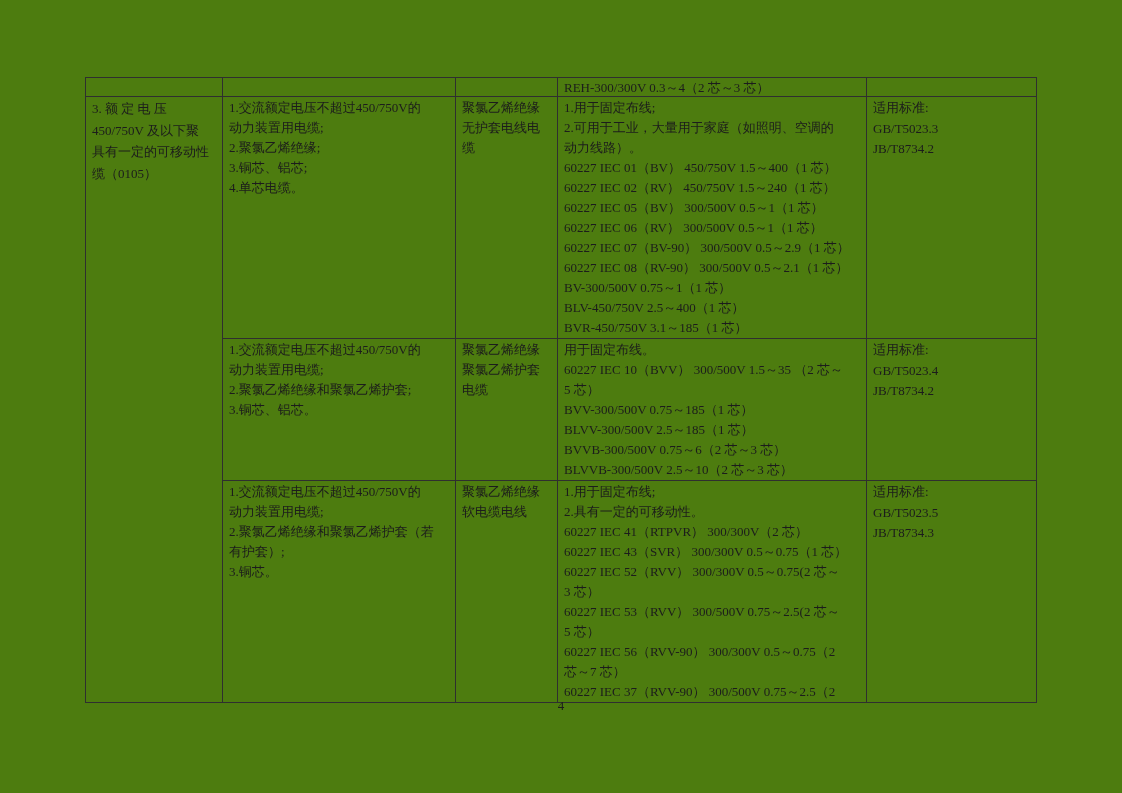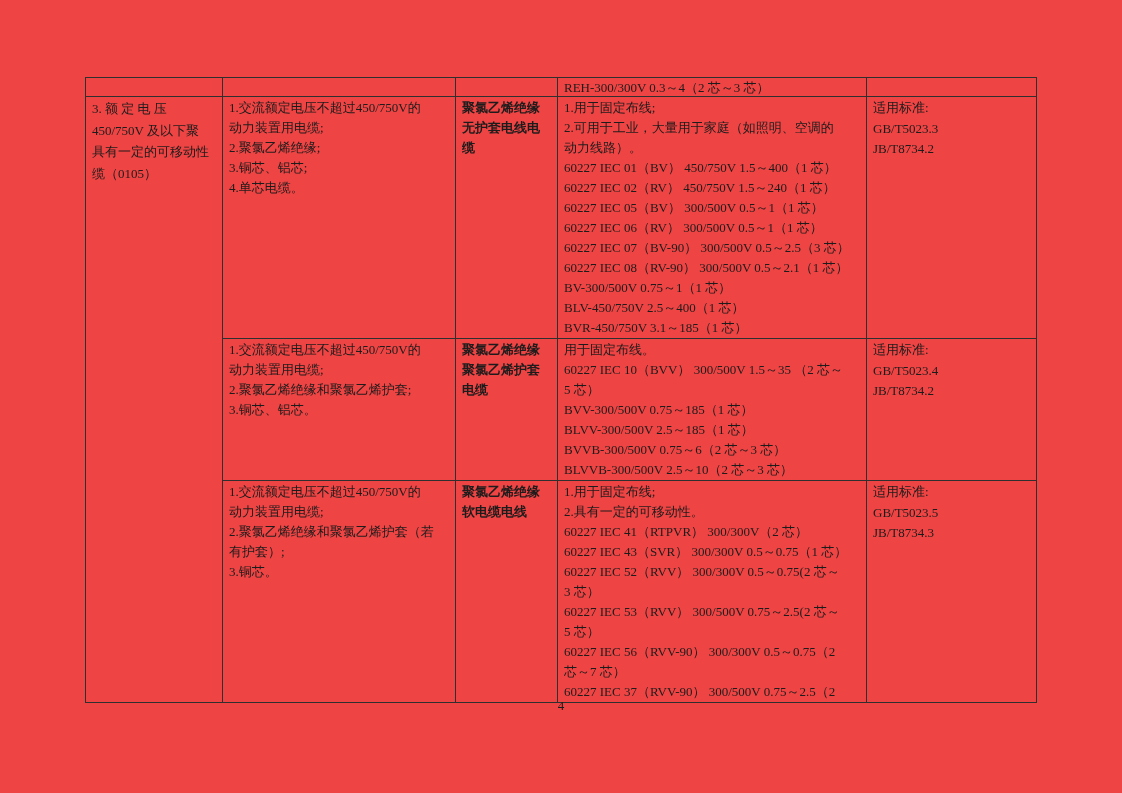--- a/index.html
+++ b/index.html
@@ -1,21 +1,21 @@
 <!DOCTYPE html>
 <html><head>
 <meta charset="utf-8">
 <style>
   * { margin: 0; padding: 0; box-sizing: border-box; }
   html, body { background: #e8e8e8; }
   .page {
     position: relative;
     width: 1122px;
     height: 793px;
-    background: #ef4444;
+    background: #4d7c0f;
     font-family: "Liberation Serif", "DejaVu Serif", serif;
     color: #1c1c1c;
     overflow: hidden;
   }
   table.spec {
     position: absolute;
     left: 85px;
     top: 77px;
     width: 951px;
     border-collapse: collapse;
@@ -35,21 +35,21 @@
     overflow: hidden;
   }
   tr.carry td { height: 19px; }
   tr.carry .ln { line-height: 17px; height: 17px; }
   tr.r1 td { height: 241px; }
   tr.r2 td { height: 141px; }
   tr.r3 td { height: 219px; }
   td.cat { font-size: 14px; }
   td.cat .ln { line-height: 21.5px; height: 21.5px; font-family: Liberation Serif, serif; }
   td.feat { font-size: 13.5px; }
-  td.type { font-size: 13.5px; padding-left: 5px; font-weight: bold; }
+  td.type { font-size: 13.5px; padding-left: 5px; }
   td.usage { font-size: 13px; padding-left: 5px; }
   td.std { font-size: 13.5px; padding-left: 8px; margin-top: 8px; }
   td.std .ln { line-height: 20.5px; height: 20.5px; }
   .page-number {
     position: absolute;
     top: 698px;
     left: 0;
     width: 1122px;
     text-align: center;
     font-size: 13px;
@@ -101,21 +101,21 @@
             <div class="ln">缆</div>
           </td>
       <td class="usage">
             <div class="ln">1.用于固定布线;</div>
             <div class="ln">2.可用于工业，大量用于家庭（如照明、空调的</div>
             <div class="ln">动力线路）。</div>
             <div class="ln">60227 IEC 01（BV）  450/750V 1.5～400（1 芯）</div>
             <div class="ln">60227 IEC 02（RV）  450/750V 1.5～240（1 芯）</div>
             <div class="ln">60227 IEC 05（BV）  300/500V 0.5～1（1 芯）</div>
             <div class="ln">60227 IEC 06（RV）  300/500V 0.5～1（1 芯）</div>
-            <div class="ln">60227 IEC 07（BV-90） 300/500V 0.5～2.5（3 芯）</div>
+            <div class="ln">60227 IEC 07（BV-90） 300/500V 0.5～2.9（1 芯）</div>
             <div class="ln">60227 IEC 08（RV-90） 300/500V 0.5～2.1（1 芯）</div>
             <div class="ln">BV-300/500V 0.75～1（1 芯）</div>
             <div class="ln">BLV-450/750V 2.5～400（1 芯）</div>
             <div class="ln">BVR-450/750V 3.1～185（1 芯）</div>
           </td>
       <td class="std">
             <div class="ln">适用标准:</div>
             <div class="ln">GB/T5023.3</div>
             <div class="ln">JB/T8734.2</div>
           </td>

